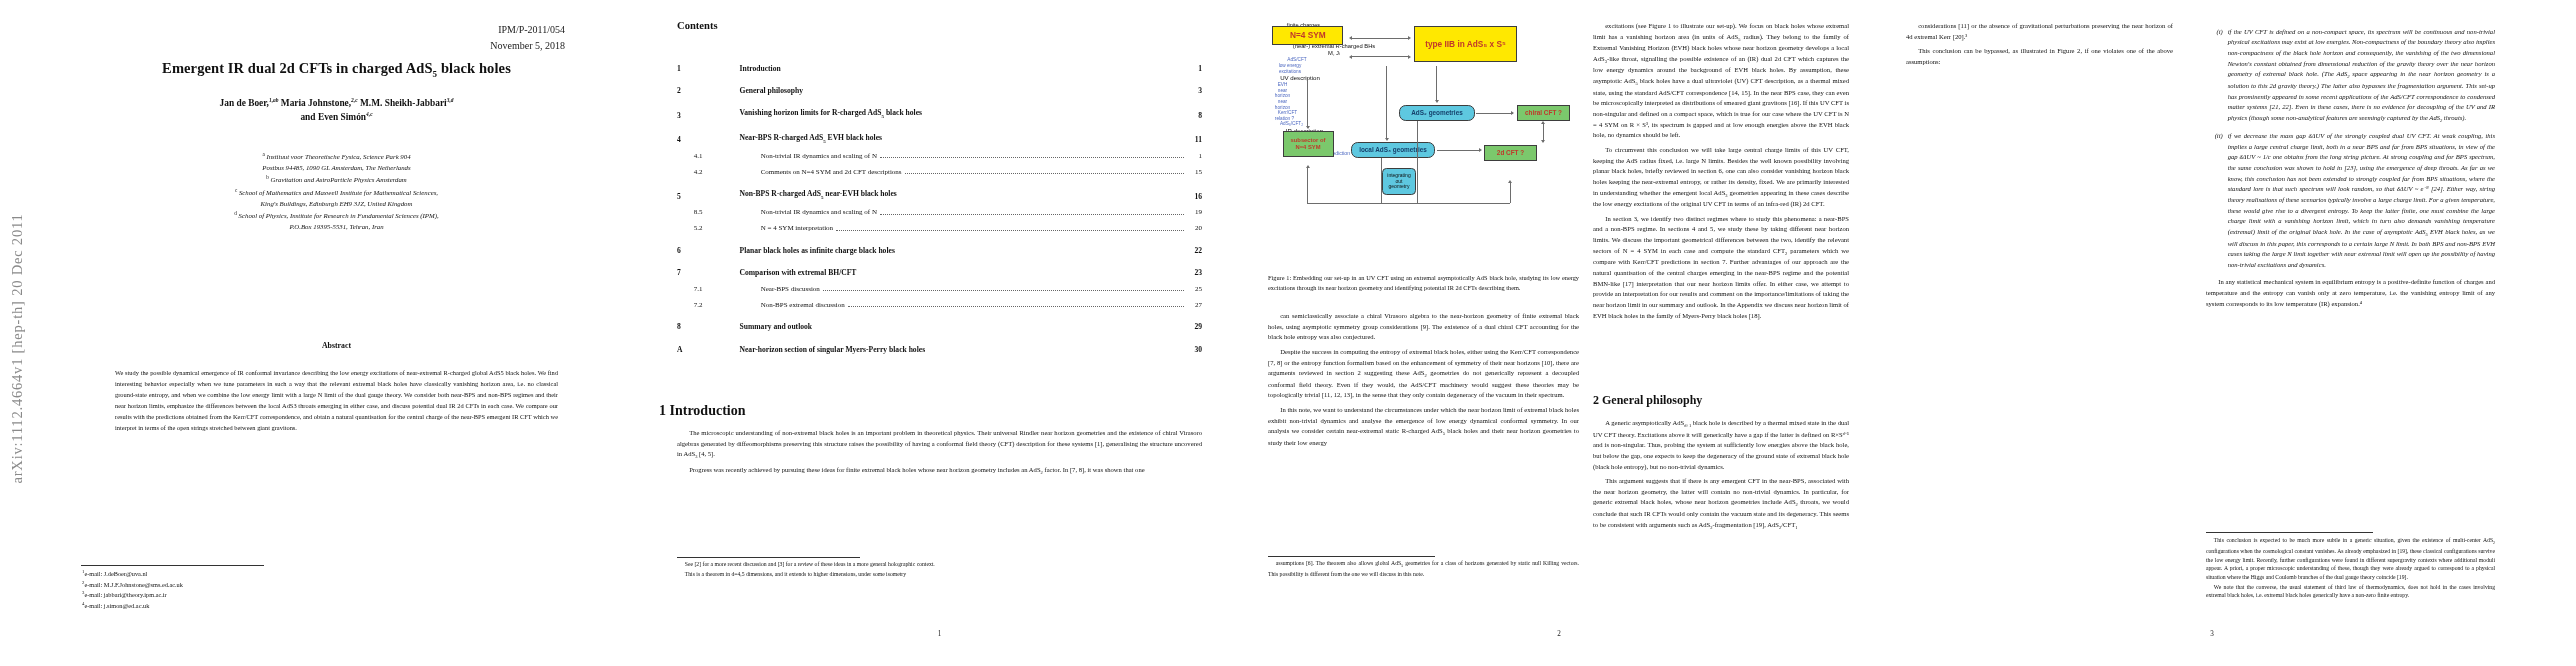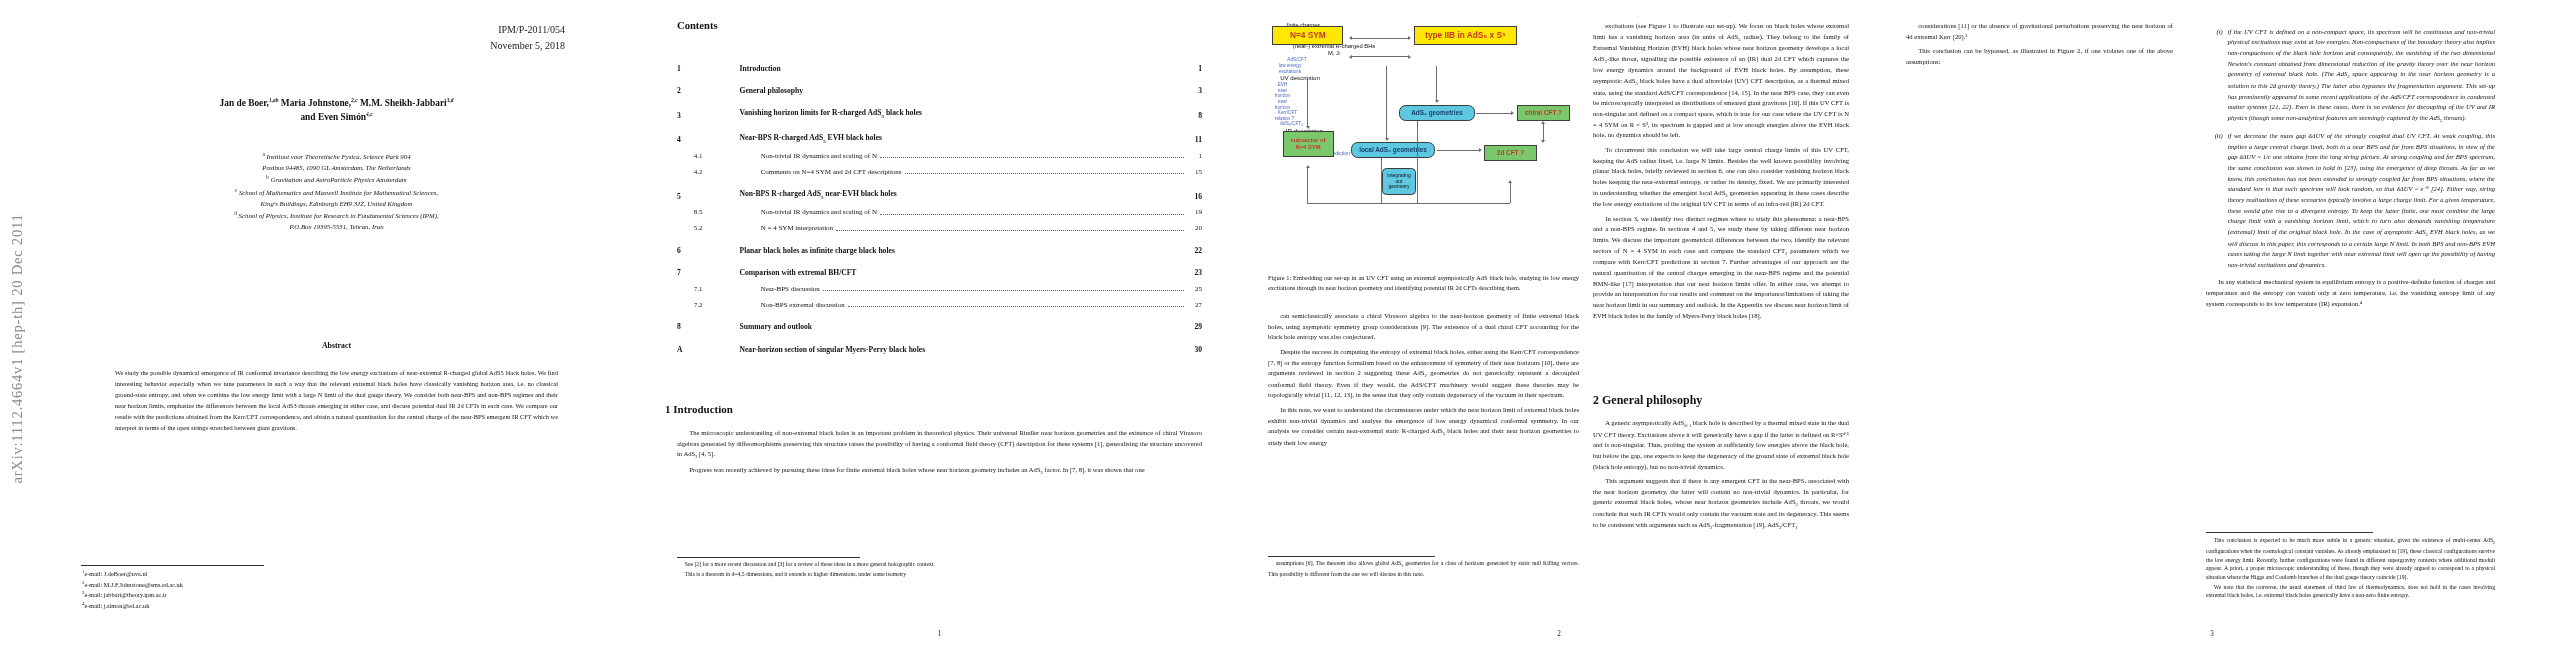--- a/index.html
+++ b/index.html
@@ -43,21 +43,21 @@
   .toc .row.l1{font-weight:bold;font-size:7.6px;margin-top:12.8px;}
   .toc .row.l2{font-weight:normal;font-size:7px;margin-top:7.2px;padding-left:16.7px;}
   .toc .num{width:14.5px;flex:none;}
   .toc .num.sub{width:19px;}
   .toc .lbl{flex:none;white-space:nowrap;margin-left:48px;}
   .toc .lbl sub{font-size:.66em;}
   .toc .dots{flex:1;border-bottom:1.1px dotted #666;margin:0 3.3px 2.2px 3.3px;height:0;}
   .toc .row.l1 .dots{border-bottom:none;}
   .toc .pg{flex:none;width:14.5px;text-align:right;}
 
-  .sec-h{position:absolute;left:20px;font-size:11px;font-weight:bold;}
+  .sec-h{position:absolute;left:14px;font-size:14px;font-weight:bold;}
   .sec1-h{top:403px;}
   .body-col{position:absolute;left:32px;right:32px;text-align:justify;font-size:6.6px;line-height:1.62;}
   .p2body{top:428px;}
   .p2body p{margin:0 0 3.9px 0;text-indent:12.2px;}
   .p2fnrule{position:absolute;left:32px;top:557px;width:183px;border-top:0.8px solid #333;}
   .p2fn{position:absolute;left:32px;right:32px;top:560px;font-size:5.7px;line-height:1.5;text-align:justify;}
   .p2fn p{margin:0 0 1.7px 0;text-indent:7.8px;}
 
   
   .fig{position:absolute;left:20px;top:22px;width:311px;height:239px;}
@@ -111,20 +111,23 @@
 <div class="sheet">
 
   <div class="arxiv-stamp">arXiv:1112.4664v1  [hep-th]  20 Dec 2011</div>
 
   <div class="page p1">
     <div class="preprint">
       <div>IPM/P-2011/054</div>
       <div>November 5, 2018</div>
     </div>
 
+    <div class="title">
+      <span>Emergent IR dual 2d CFTs in charged AdS</span><sub>5</sub><span> black holes</span>
+    </div>
 
     <div class="authors">
       <span>Jan de Boer,</span><sup>1,ab</sup><span> Maria Johnstone,</span><sup>2,c</sup><span> M.M. Sheikh-Jabbari</span><sup>3,d</sup>
       <br>
       <span>and Even Simón</span><sup>4,c</sup>
     </div>
 
     <div class="affil" id="affil-host">
         <div><sup>a</sup> <span>Instituut voor Theoretische Fysica, Science Park 904</span></div>
         <div><span>Postbus 94485, 1090 GL Amsterdam, The Netherlands</span></div>
@@ -259,21 +262,21 @@
 
   <div class="page p3">
 
     <div class="fig">
 
       <div class="nd yellow" style="left:4.4px;top:4.4px;width:71px;height:19px;font-size:8.3px;">N=4  SYM</div>
       <div class="plain" style="left:4.4px;top:25.6px;width:71px;white-space:pre-line;">finite charges
 Δ, Jᵢ
 (mixed state)</div>
 
-      <div class="nd yellow" style="left:146px;top:4.4px;width:103px;height:19px;font-size:8.3px;">type IIB in AdS₅ x S⁵</div>
+      <div class="nd yellow" style="left:146px;top:4.4px;width:103px;height:36px;font-size:8.3px;">type IIB in AdS₅ x S⁵</div>
       <div class="plain" style="left:131px;top:25.6px;width:132px;white-space:pre-line;font-size:5.8px;">(near-) extremal R-charged BHs
 M, Jᵢ</div>
 
       <div class="lblblue" style="left:83px;top:5.6px;width:58px;">AdS/CFT</div>
       <div class="ln lnh" style="left:84px;top:15.6px;width:56px;"></div>
       <div class="ar ar-l" style="left:81px;top:13.6px;"></div>
       <div class="ar ar-r" style="left:140px;top:13.6px;"></div>
 
       <div class="ln lnh" style="left:84px;top:34px;width:56px;"></div>
       <div class="ar ar-l" style="left:81px;top:33px;"></div>

